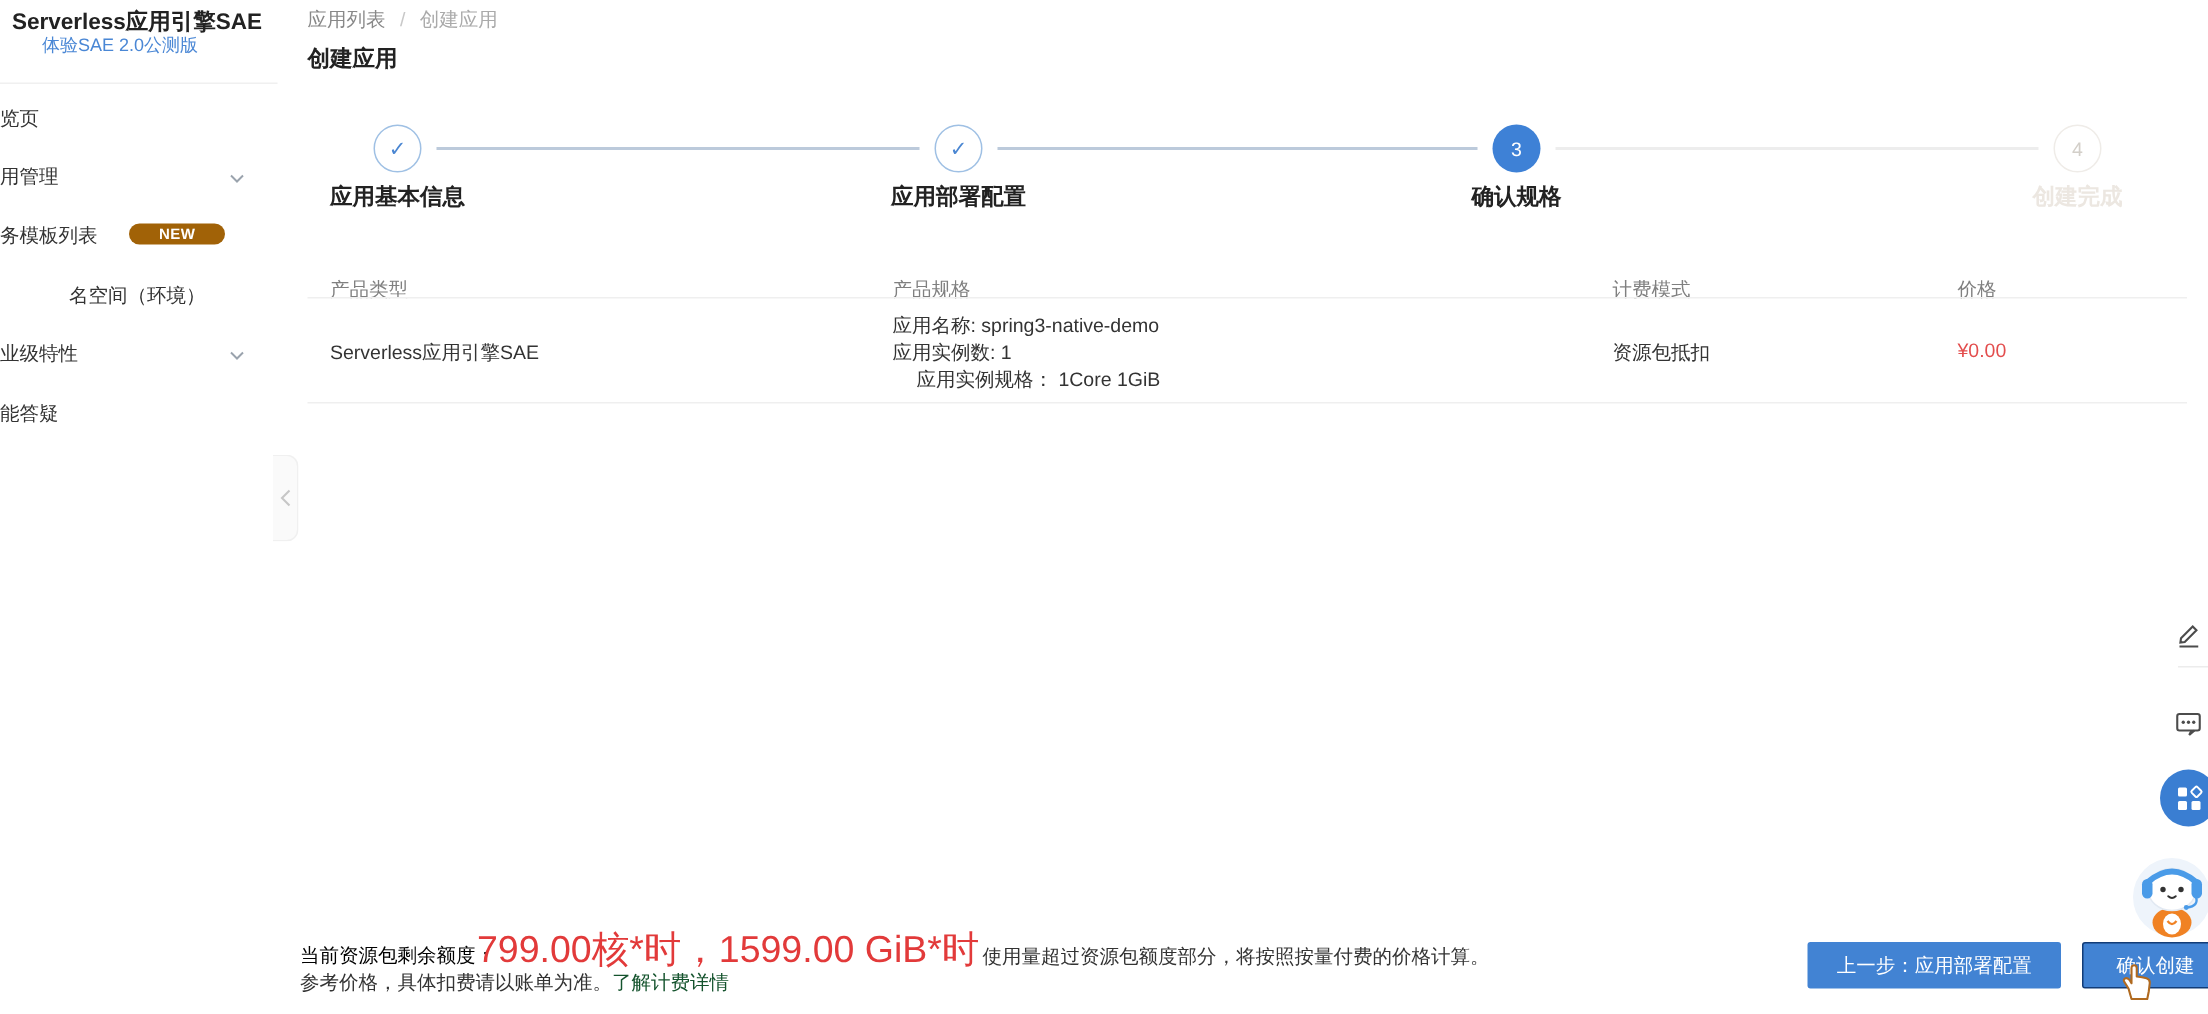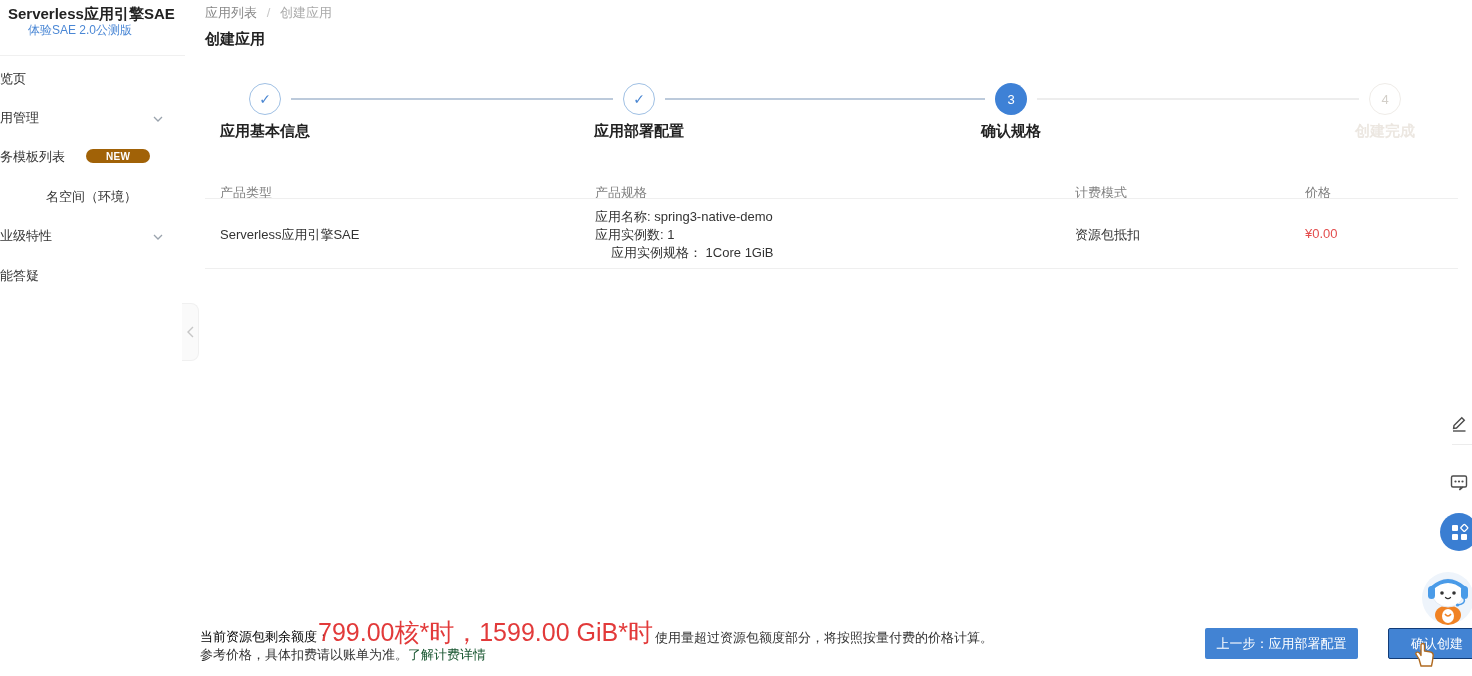--- a/index.html
+++ b/index.html
@@ -70,21 +70,21 @@
   .quota-value{left:318px;top:616px;font-size:25px;color:#e23a3a;white-space:nowrap;}
   .footer-note1{left:655px;top:629px;font-size:13px;color:#333;}
   .footer-line2{left:200px;top:646px;font-size:13px;color:#333;}
   .footer-link{color:#14532d;cursor:pointer;}
   .btn{
     position:absolute;top:628px;height:31px;background:#4283d3;color:#fff;
     font-size:13px;border:none;border-radius:2px;cursor:pointer;
     font-family:inherit;display:flex;align-items:center;justify-content:center;
     box-sizing:border-box;
   }
-  .btn-prev{left:1205px;width:153px;}
+  .btn-prev{left:1205px;width:169px;}
   .btn-confirm{left:1388px;width:98px;border:1px solid #123c77;}
   .cursor-hand{left:1412px;top:641px;width:24px;height:26px;pointer-events:none;}
 </style>
 </head>
 <body>
 
 <div class="abs sb-title">Serverless应用引擎SAE</div>
 <div class="abs sb-sub">体验SAE 2.0公测版</div>
 <div class="abs sb-divider"></div>
 

